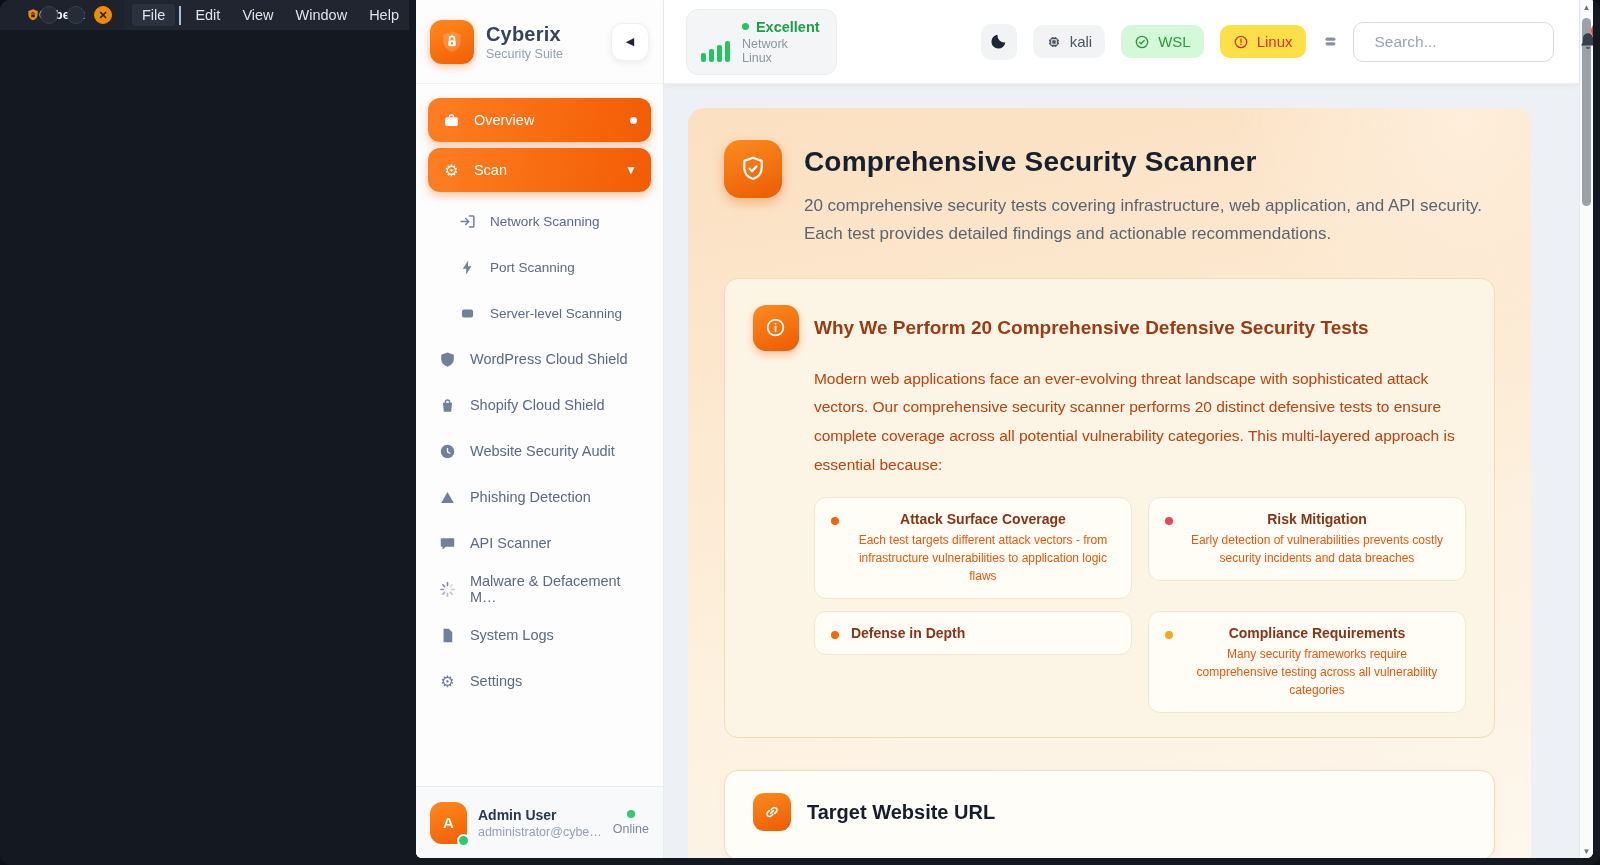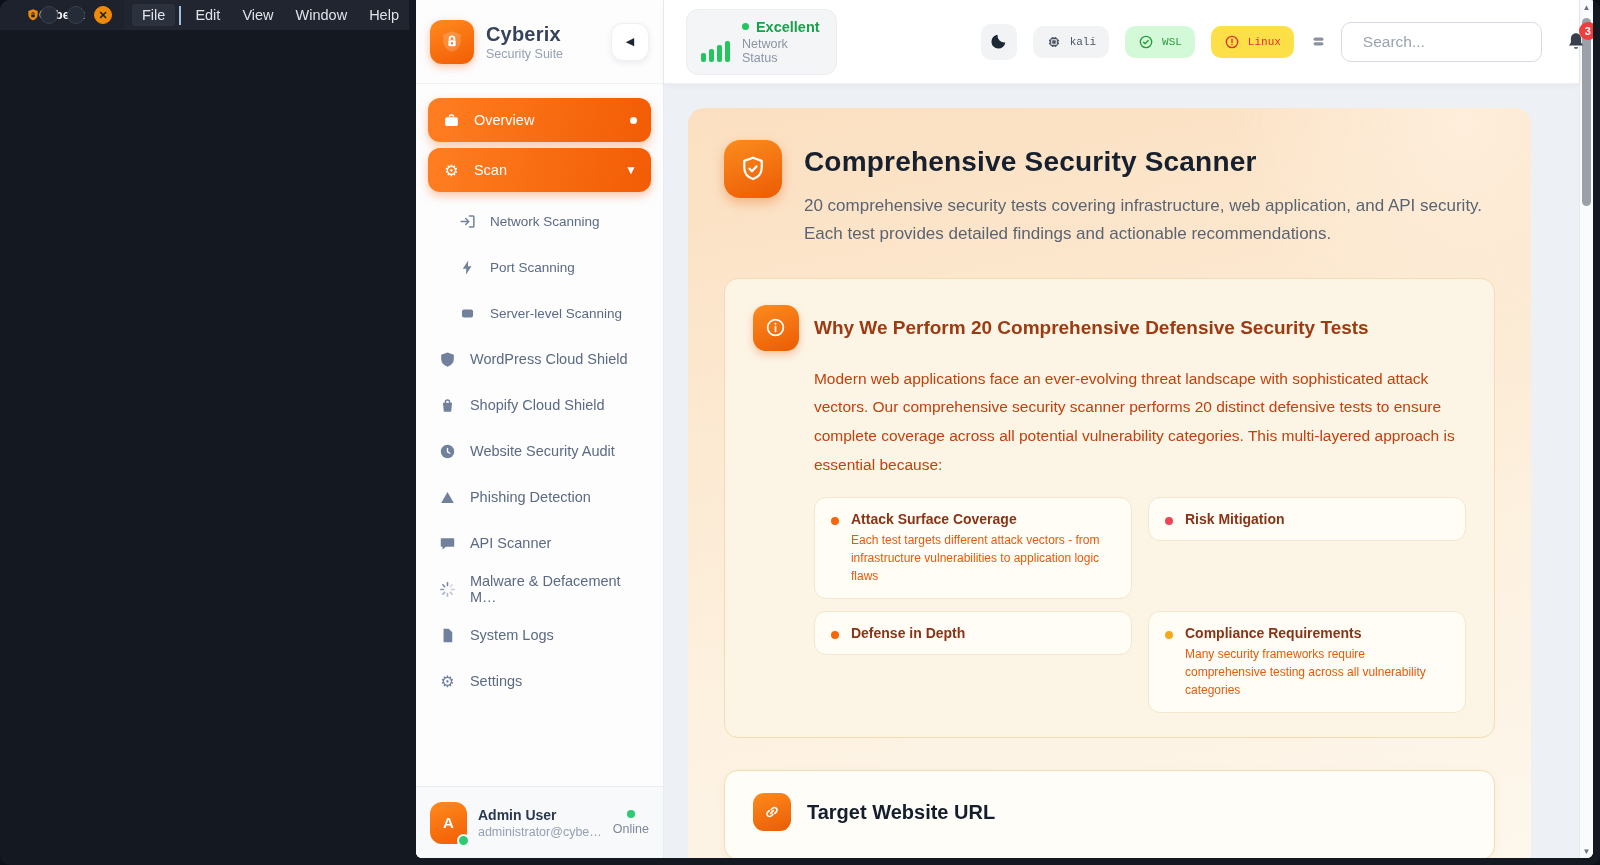--- a/index.html
+++ b/index.html
@@ -59,21 +59,21 @@
   .header { height:84px; background:#fff; border-bottom:1px solid #eceef2; box-shadow:0 2px 6px rgba(25,35,55,.04); display:flex; align-items:center; padding:0 22px; gap:14px; flex:0 0 auto; z-index:3; }
   .net-card { background:#f4f5f7; border:1px solid #ebedf0; border-radius:12px; padding:9px 16px 9px 14px; display:flex; align-items:flex-end; gap:12px; }
   .bars { display:flex; align-items:flex-end; gap:3px; padding-bottom:3px; }
   .bars i { display:block; width:5px; border-radius:2px; background:#22c55e; }
   .net-line1 { display:flex; align-items:center; gap:7px; }
   .net-line1 .dot { width:7px; height:7px; border-radius:50%; background:#22c55e; }
   .net-quality { font-size:14.5px; font-weight:bold; color:#17a34a; }
   .net-label { font-size:12.5px; color:#8a95a5; margin-top:2px; }
   .hdr-center { display:flex; align-items:center; gap:16px; margin-left:130px; }
   .icon-btn { width:36px; height:36px; border-radius:10px; background:#f1f3f5; display:flex; align-items:center; justify-content:center; }
-  .pill { display:flex; align-items:center; gap:8px; border-radius:10px; padding:8px 13px; font-size:11px;font-family:Liberation Mono, monospace; }
+  .pill { display:flex; align-items:center; gap:8px; border-radius:10px; padding:8px 13px; font-size:15px; }
   .pill.neutral { background:#f1f3f5; color:#4a5462; }
   .pill.success { background:#d3f9d8; color:#2b9a3e; }
   .pill.danger  { background:#fde047; color:#e03131; }
   .pill svg { width:16px; height:16px; }
   .stack-ic { width:17px; height:17px; color:#8a929f; }
   .hdr-right { margin-left:auto; display:flex; align-items:center; gap:22px; }
   .search-box { width:201px; height:40px; border:1.5px solid #d7dbe2; border-radius:10px; background:#fff; display:flex; align-items:center; padding:0 12px; gap:9px; }
   .search-box input { border:none; outline:none; flex:1; font-size:15.5px; color:#3a4352; font-family:inherit; background:transparent; }
   .search-box input::placeholder { color:#9aa3b0; }
   .bell-wrap { position:relative; width:24px; height:24px; }
@@ -93,21 +93,21 @@
   .hero { display:flex; gap:22px; margin-bottom:30px; }
   .hero-ic { width:58px; height:58px; border-radius:16px; background:linear-gradient(160deg,#fb8c1e,#ec5b04); display:flex; align-items:center; justify-content:center; box-shadow:0 5px 12px rgba(236,91,4,.35); flex:0 0 auto; }
   .hero-title { font-size:28px; font-weight:bold; color:#16202e; letter-spacing:.2px; padding-top:6px; }
   .hero-desc { margin-top:14px; font-size:17px; color:#5b6472; line-height:1.64; }
 
   .why-card { background:#fcf5e6; border:1px solid #f3dcb2; border-radius:14px; padding:26px 28px 24px 28px; }
   .why-head { display:flex; align-items:center; gap:15px; }
   .why-ic { width:46px; height:46px; border-radius:13px; background:linear-gradient(160deg,#fb8c1e,#ec5b04); display:flex; align-items:center; justify-content:center; box-shadow:0 4px 9px rgba(236,91,4,.3); flex:0 0 auto; }
   .why-title { font-size:19px; font-weight:bold; color:#9c3b12; }
   .why-intro { margin:14px 0 0 61px; font-size:15.5px; color:#c2410c; line-height:1.85; }
-  .reasons { margin:18px 0 0 61px; display:grid; grid-template-columns:1fr 1fr; gap:12px 16px; align-items:start; }
+  .reasons { margin:18px 0 0 61px; display:grid; grid-template-columns:1fr 1fr; gap:12px 16px; align-items:start;text-align:center; }
   .reason { background:#fffdf6; border:1px solid #f4e7cd; border-radius:12px; padding:13px 16px; display:flex; gap:12px; }
   .reason .dot { width:8px; height:8px; border-radius:50%; margin-top:6px; flex:0 0 auto; }
   .reason-title { font-size:14px; font-weight:bold; color:#8a3417; }
   .reason-desc { font-size:12px; color:#e8590c; line-height:1.5; margin-top:4px; }
 
   .target-card { margin-top:32px; background:#fffdf7; border:1px solid #f6dcb4; border-radius:14px; padding:22px 28px 28px 28px; box-shadow:0 2px 8px rgba(200,140,60,.08); }
   .target-head { display:flex; align-items:center; gap:16px; height:38px; }
   .target-ic { width:38px; height:38px; border-radius:11px; background:linear-gradient(160deg,#fb8c1e,#ec5b04); display:flex; align-items:center; justify-content:center; flex:0 0 auto; }
   .target-title { font-size:20px; font-weight:bold; color:#141e2c; }
 
@@ -307,21 +307,21 @@
               <i style="height:9px"></i>
                 <i style="height:13px"></i>
                 <i style="height:17px"></i>
                 <i style="height:21px"></i>
             </span>
             <span>
               <span class="net-line1">
                   <span class="dot"></span>
                   <span class="net-quality">Excellent</span>
                 </span>
-              <div class="net-label">Network Status</div>
+              <div class="net-label">Network Linux</div>
             </span>
           </div>
 
           <div class="hdr-center">
             <span class="icon-btn">
               <svg width="19" height="19" viewBox="0 0 24 24">
                   <path d="M20.6 13.2A8.8 8.8 0 0110.8 3.4a8.8 8.8 0 109.8 9.8z" fill="#1c2836"></path>
                 </svg>
             </span>
             <span class="pill neutral">
@@ -415,20 +415,21 @@
                   <span class="dot" style="background-color: rgb(247, 103, 7);"></span>
                   <span>
                       <div class="reason-title">Attack Surface Coverage</div>
                   <div class="reason-desc">Each test targets different attack vectors - from infrastructure vulnerabilities to application logic flaws</div>
                     </span>
                 </div>
                 <div class="reason">
                   <span class="dot" style="background-color: rgb(238, 68, 86);"></span>
                   <span>
                       <div class="reason-title">Risk Mitigation</div>
+                  <div class="reason-desc">Early detection of vulnerabilities prevents costly security incidents and data breaches</div>
                     </span>
                 </div>
                 <div class="reason">
                   <span class="dot" style="background-color: rgb(247, 103, 7);"></span>
                   <span>
                       <div class="reason-title">Defense in Depth</div>
                     </span>
                 </div>
                 <div class="reason">
                   <span class="dot" style="background-color: rgb(242, 169, 30);"></span>

